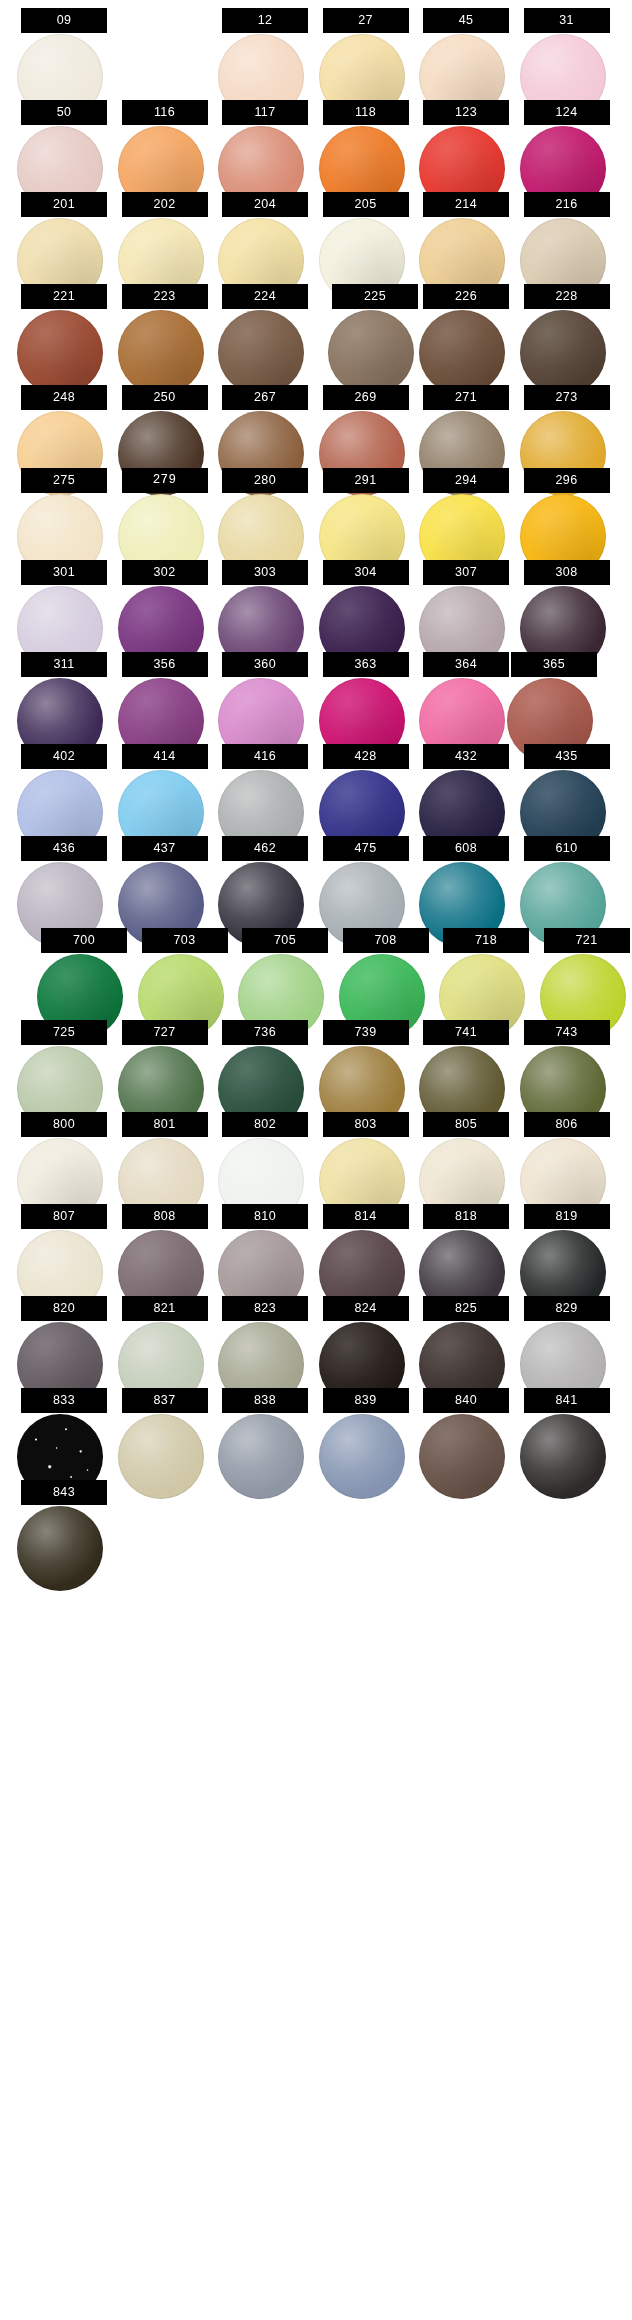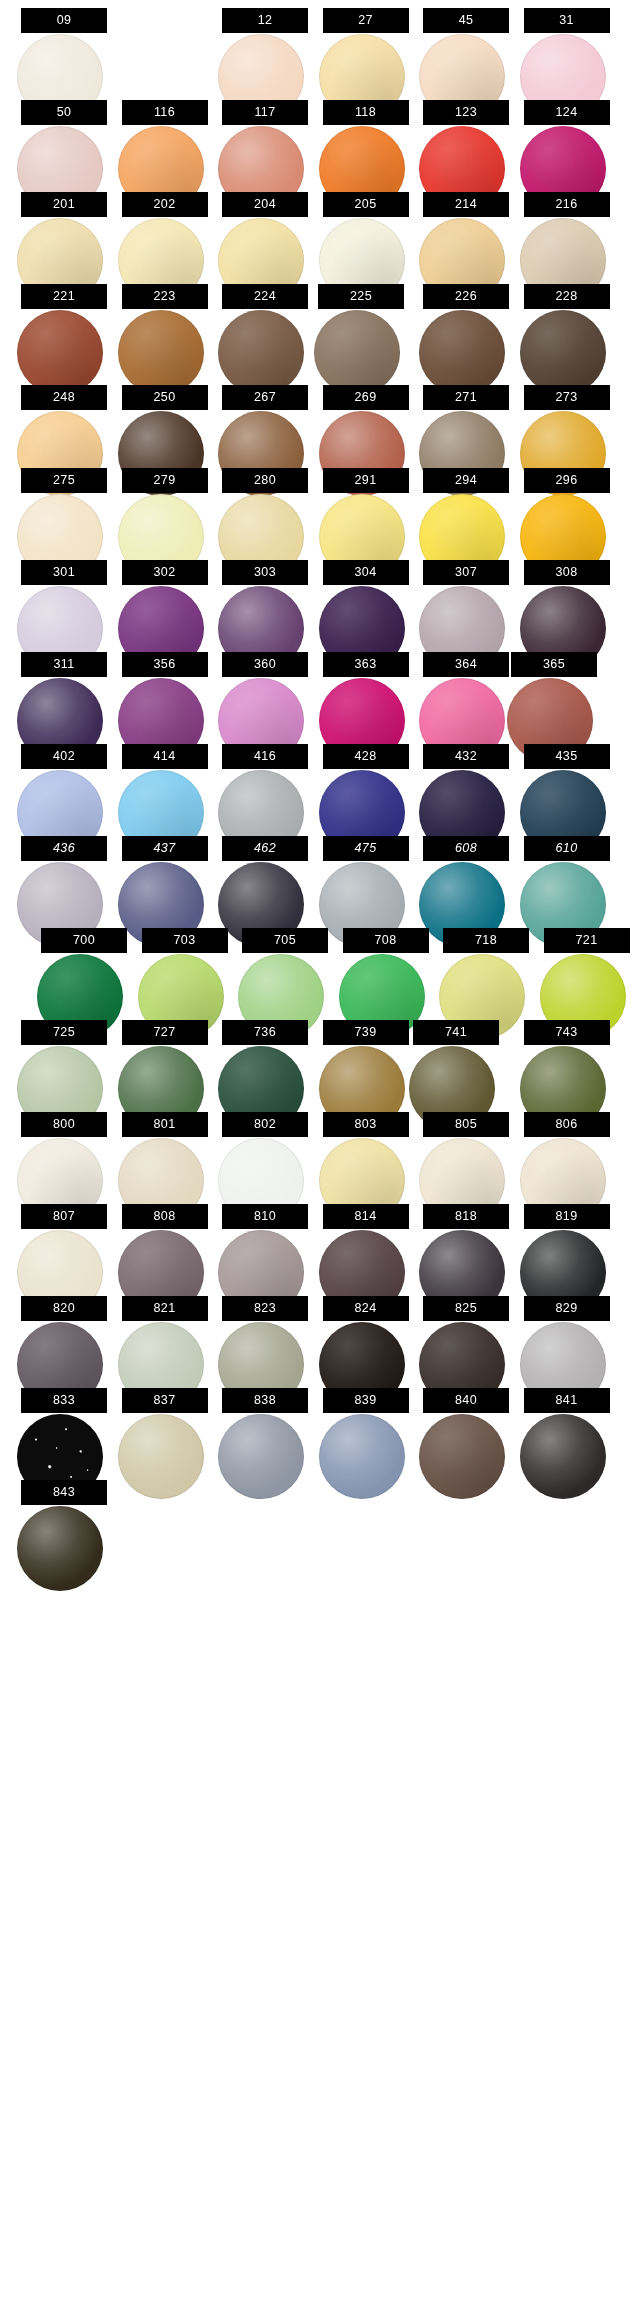--- a/index.html
+++ b/index.html
@@ -270,21 +270,21 @@
         </div>
       </div>
       <div class="swatch-cell" style="left: 222px;">
         <div class="swatch-label">224</div>
         <div class="swatch-disc-wrap">
           <div class="swatch-disc matte" style="background: rgb(122, 92, 70);">
             <span class="rim"></span>
           </div>
         </div>
       </div>
-      <div class="swatch-cell" style="left: 318px;">
+      <div class="swatch-cell" style="left: 332px;">
         <div class="swatch-label">225</div>
         <div class="swatch-disc-wrap">
           <div class="swatch-disc matte" style="background: rgb(138, 116, 96);">
             <span class="rim"></span>
           </div>
         </div>
       </div>
       <div class="swatch-cell" style="left: 423px;">
         <div class="swatch-label">226</div>
         <div class="swatch-disc-wrap">
@@ -354,21 +354,21 @@
     </div>
     <div class="swatch-row" style="position: absolute; left: 0px; top: 461px;">
       <div class="swatch-cell" style="left: 21px;">
         <div class="swatch-label">275</div>
         <div class="swatch-disc-wrap">
           <div class="swatch-disc pearl" style="background: rgb(242, 227, 198);">
             <span class="rim"></span>
           </div>
         </div>
       </div>
-      <div class="swatch-cell" style="left: 121.5px;">
+      <div class="swatch-cell" style="left: 121.5px; font-family: Liberation Mono, monospace;">
         <div class="swatch-label">279</div>
         <div class="swatch-disc-wrap">
           <div class="swatch-disc pearl" style="background: rgb(238, 237, 182);">
             <span class="rim"></span>
           </div>
         </div>
       </div>
       <div class="swatch-cell" style="left: 222px;">
         <div class="swatch-label">280</div>
         <div class="swatch-disc-wrap">
@@ -545,21 +545,21 @@
       </div>
       <div class="swatch-cell" style="left: 523.5px;">
         <div class="swatch-label">435</div>
         <div class="swatch-disc-wrap">
           <div class="swatch-disc matte" style="background: rgb(37, 66, 88);">
             <span class="rim"></span>
           </div>
         </div>
       </div>
     </div>
-    <div class="swatch-row" style="position: absolute; left: 0px; top: 829px; font-style: italic;">
+    <div class="swatch-row" style="position: absolute; left: 0px; top: 829px;">
       <div class="swatch-cell" style="left: 21px;">
         <div class="swatch-label">436</div>
         <div class="swatch-disc-wrap">
           <div class="swatch-disc pearl" style="background: rgb(182, 176, 189);">
             <span class="rim"></span>
           </div>
         </div>
       </div>
       <div class="swatch-cell" style="left: 121.5px;">
         <div class="swatch-label">437</div>
@@ -678,21 +678,21 @@
         </div>
       </div>
       <div class="swatch-cell" style="left: 322.5px;">
         <div class="swatch-label">739</div>
         <div class="swatch-disc-wrap">
           <div class="swatch-disc pearl" style="background: rgb(154, 122, 56);">
             <span class="rim"></span>
           </div>
         </div>
       </div>
-      <div class="swatch-cell" style="left: 413px;">
+      <div class="swatch-cell" style="left: 423px;">
         <div class="swatch-label">741</div>
         <div class="swatch-disc-wrap">
           <div class="swatch-disc pearl" style="background: rgb(94, 87, 48);">
             <span class="rim"></span>
           </div>
         </div>
       </div>
       <div class="swatch-cell" style="left: 523.5px;">
         <div class="swatch-label">743</div>
         <div class="swatch-disc-wrap">

